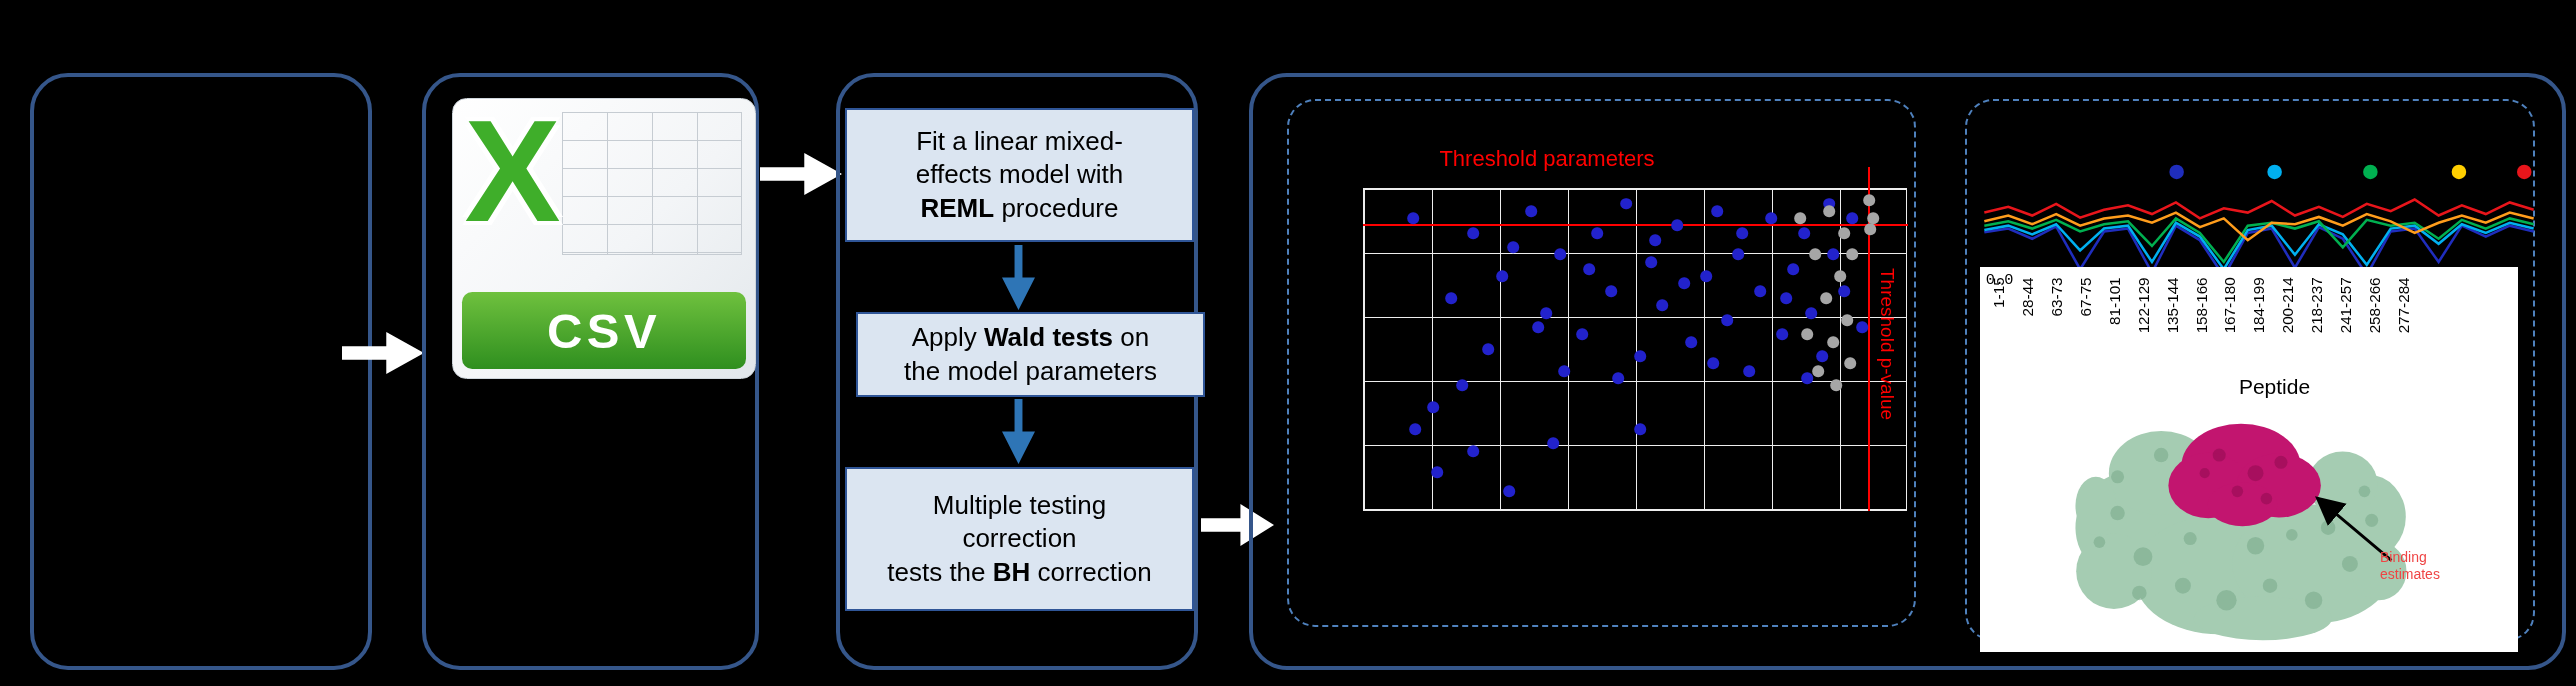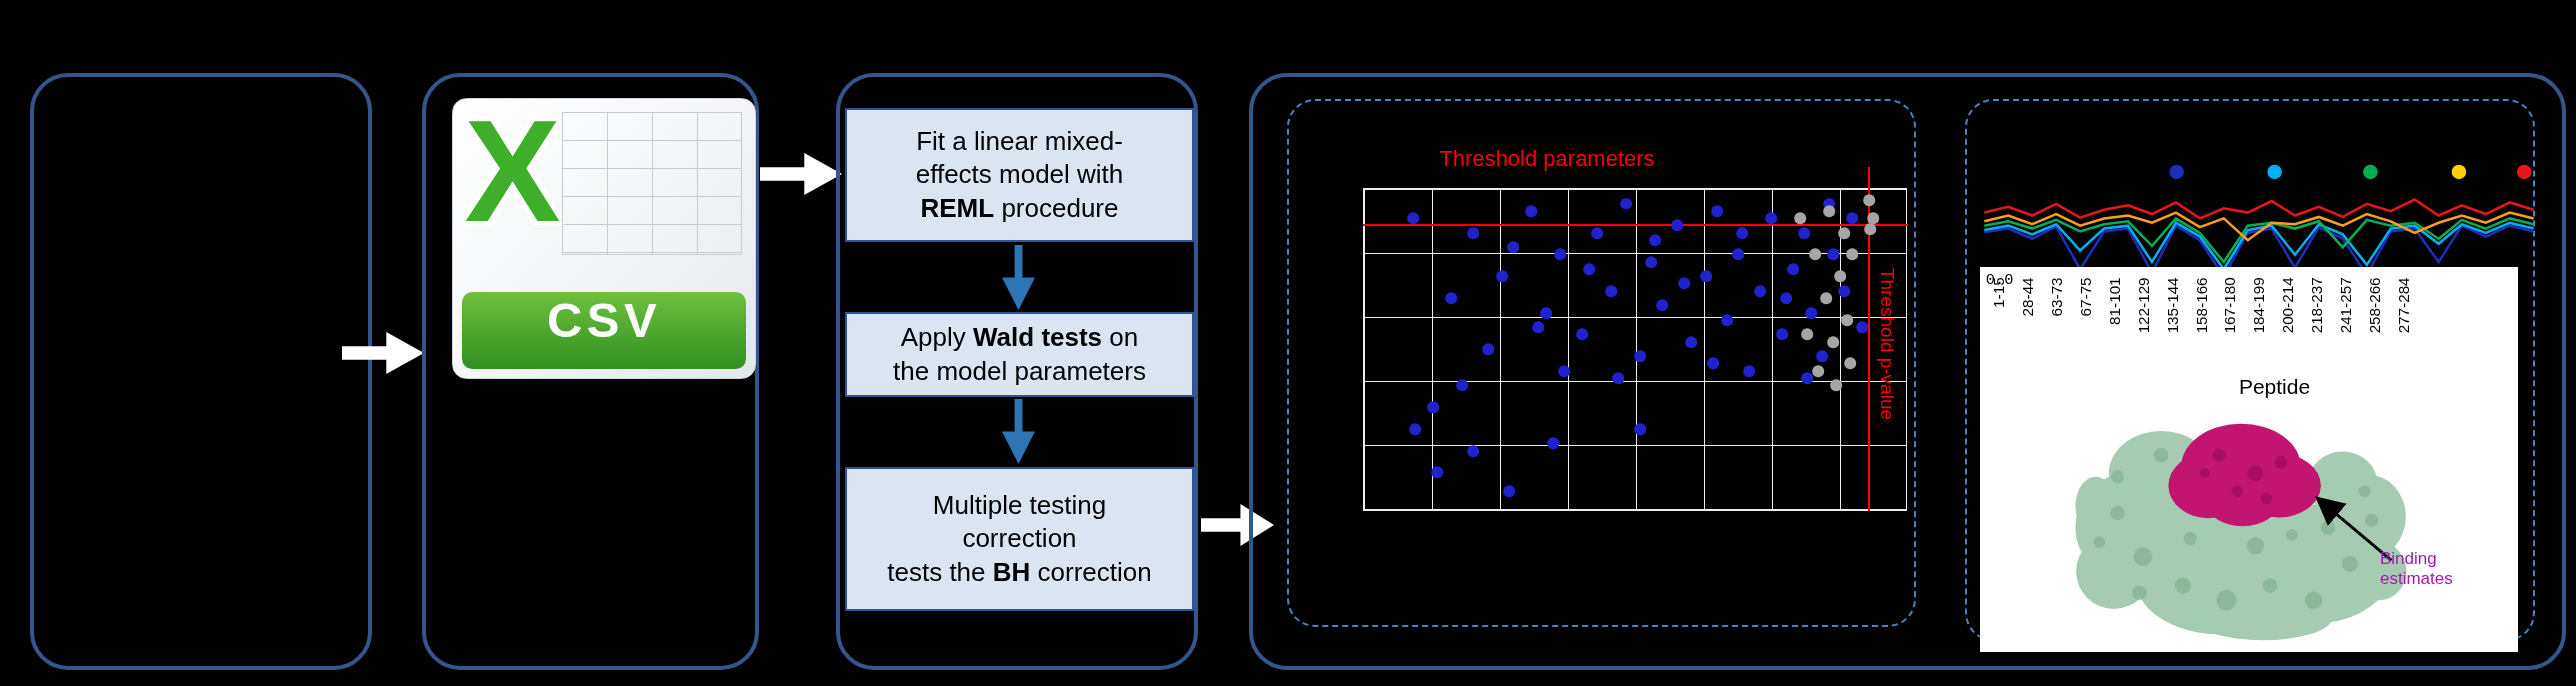--- a/index.html
+++ b/index.html
@@ -27,21 +27,21 @@
   #csv-sheet{position:absolute;inset:0;background:linear-gradient(135deg,#ffffff 0%,#f3f5f7 55%,#e2e7eb 100%);
              border-radius:14.5px;border:1.5px solid #cfd6dc;box-sizing:border-box;}
   #csv-grid{position:absolute;left:109px;top:13px;width:179px;height:142px;
             background-image:linear-gradient(#c6ccd2 1.5px,transparent 1.5px),
                              linear-gradient(90deg,#c6ccd2 1.5px,transparent 1.5px);
             background-size:100% 28px,45px 100%;
             border-right:1.5px solid #c6ccd2;border-bottom:1.5px solid #c6ccd2;}
   #csv-x{position:absolute;left:11.6px;top:-10.2px;font-size:144px;font-weight:700;color:#3fae2a;
          text-shadow:-3.6px -3.6px 0 #fff,3.6px -3.6px 0 #fff,-3.6px 3.6px 0 #fff,3.6px 3.6px 0 #fff;}
   #csv-banner{position:absolute;left:8.7px;right:8.7px;bottom:8.7px;height:77px;border-radius:10.2px;
-              background:linear-gradient(#6fc13e,#2f8f1f);display:flex;
+              background:linear-gradient(#6fc13e,#2f8f1f);display:flex;align-items:center;
               justify-content:center;color:#fff;font-weight:700;font-size:49px;letter-spacing:4.4px;}
 
   
   #dashed-scatter{left:1287px;top:99px;width:629px;height:528px;}
   #scatter-title{position:absolute;left:258px;top:45px;transform:translateX(-50%);
                  color:#ff0000;font-size:22px;white-space:nowrap;}
   #scatter-plot{position:absolute;left:74px;top:87px;width:542px;height:321px;
                 border:1.5px solid #ededed;box-sizing:content-box;
                 background-image:linear-gradient(to right,#ededed 0,#ededed 1.5px,transparent 1.5px),
                                  linear-gradient(to bottom,#ededed 0,#ededed 1.5px,transparent 1.5px);
@@ -57,21 +57,21 @@
   #dashed-peptide{left:1965px;top:99px;width:570px;height:542px;}
   #uptake-svg{position:absolute;left:1984px;top:156px;width:550px;height:127px;overflow:visible;z-index:2;}
   #peptide-panel{position:absolute;left:1980px;top:267px;width:538px;height:385px;background:#fff;z-index:3;}
   #ytick{position:absolute;left:5.8px;top:4.4px;font-size:15.3px;color:#000;font-family:Liberation Mono, monospace;}
   #ticks-svg{position:absolute;left:0;top:0;width:538px;height:124px;overflow:visible;
              font-family:"Liberation Sans",sans-serif;}
   #peptide-xlabel{position:absolute;left:222px;top:108px;width:145px;text-align:center;
                   font-size:21px;color:#000;}
   #protein-svg{position:absolute;left:94px;top:137px;width:334px;height:240px;}
   #annot-svg{position:absolute;left:0;top:0;width:538px;height:385px;overflow:visible;pointer-events:none;}
-  #binding-label{position:absolute;left:400px;top:282px;font-size:17px;color:#a21caf;line-height:1.2;}
+  #binding-label{position:absolute;left:400px;top:282px;font-size:14px;color:#ef4444;line-height:1.2;}
 </style>
 </head>
 <body>
 
 <div id="page">
 
   <div class="panel" style="left:30px;top:73px;width:342px;height:597px;"></div>
 
   <div class="h-arrow" style="left:342px;top:332px;width:82px;height:42px;"></div>
 
@@ -87,21 +87,21 @@
     </div>
   </div>
 
   <div class="h-arrow" style="left:760px;top:153px;width:82px;height:42px;"></div>
 
   <div class="panel" style="left:836px;top:73px;width:362px;height:597px;"></div>
   <div class="step-box" style="top:108px;height:134px;">
       <div><span>Fit a linear mixed-</span><br><span>effects model with</span><br><span class="bold">REML</span><span> procedure</span></div>
     </div>
   <div class="down-arrow" style="left:1002px;top:245px;"></div>
-  <div class="step-box" style="top:312px;height:85px;">
+  <div class="step-box" style="top:312px;height:85px;margin-left:11px;">
       <div><span>Apply </span><span class="bold">Wald tests</span><span> on</span><br><span>the model parameters</span></div>
     </div>
   <div class="down-arrow" style="left:1002px;top:399px;"></div>
   <div class="step-box" style="top:467px;height:144px;">
       <div><span>Multiple testing</span><br><span>correction</span><br><span>tests the </span><span class="bold">BH</span><span> correction</span></div>
     </div>
 
   <div class="h-arrow" style="left:1201px;top:504px;width:73px;height:42px;"></div>
 
   <div class="panel" style="left:1249px;top:73px;width:1317px;height:597px;"></div>

